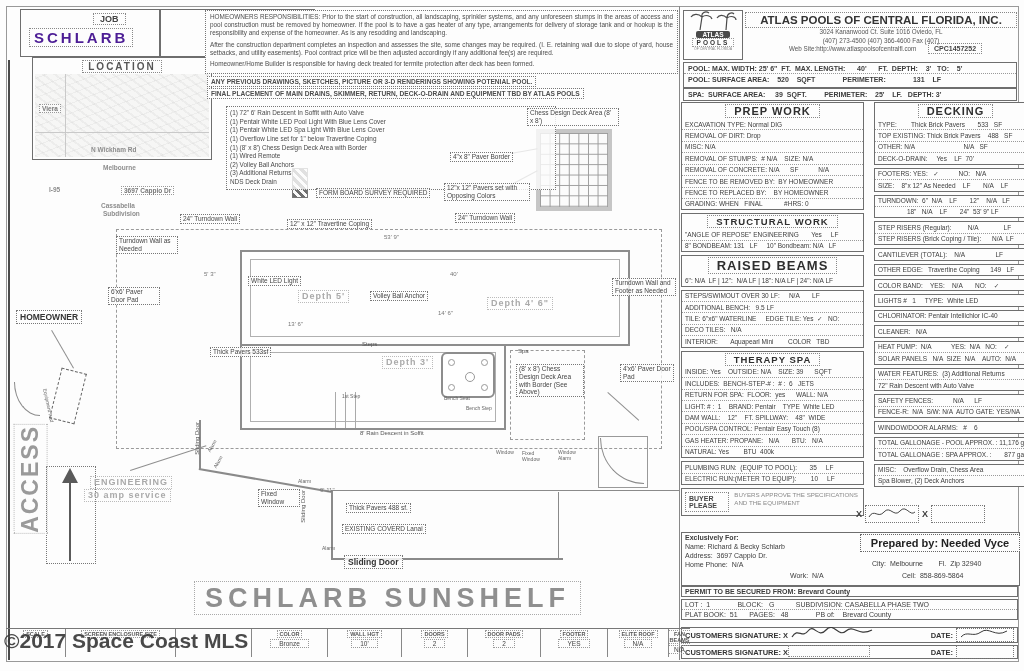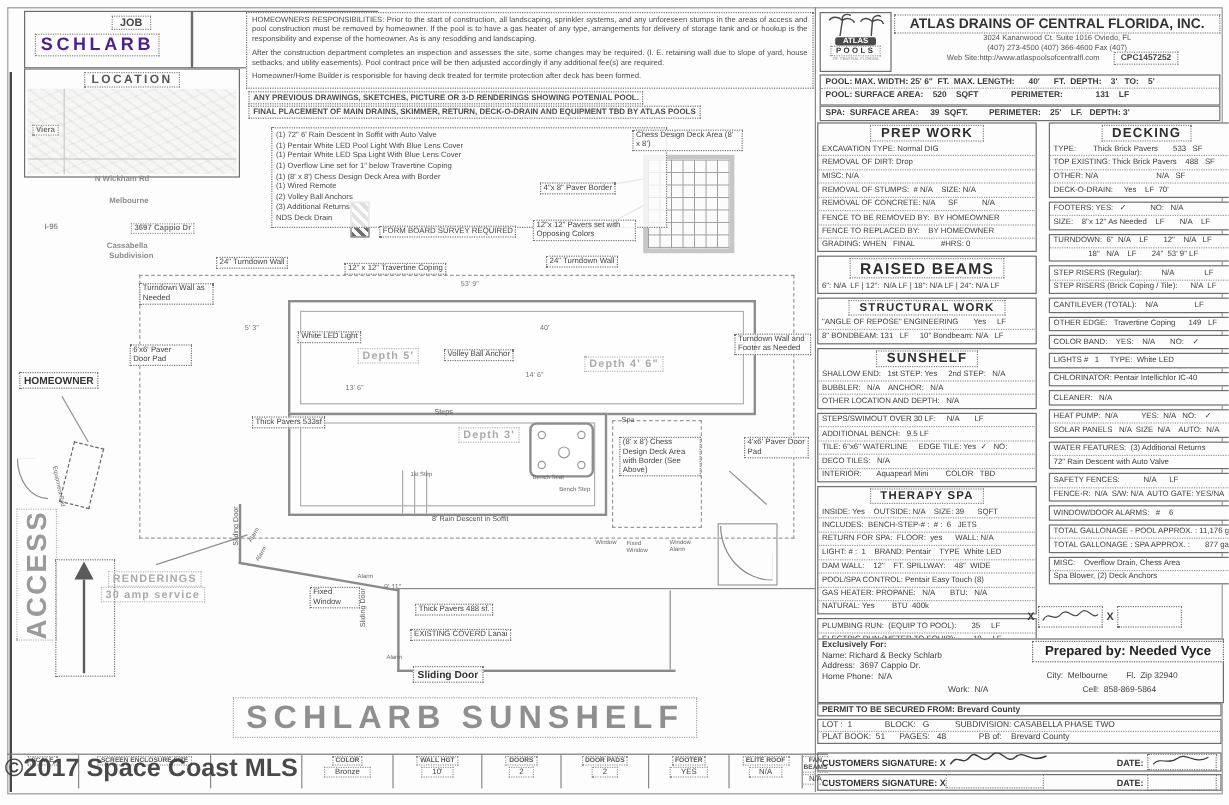--- a/index.html
+++ b/index.html
@@ -133,21 +133,21 @@
   <div class="vline-left"></div>
 
   <div class="bx" style="left:20px;top:9px;width:140px;height:48px;">
     <span class="job-lbl" style="position:absolute;left:72px;top:3px;">JOB</span>
     <span class="job-name" style="position:absolute;left:8px;top:18px;">SCHLARB</span>
   </div>
   <div class="bx" style="left:160px;top:9px;width:155px;height:48px;">
     <span class="job-lbl" style="position:absolute;left:55px;top:6px;">JOB</span>
   </div>
 
-  <div class="bx" style="left:20px;top:57px;width:180px;height:91px;">
+  <div class="bx" style="left:32px;top:57px;width:180px;height:103px;">
     <div class="loc-title">LOCATION</div>
     <div class="map">
       <i style="position:absolute;left:0;top:58px;width:100%;height:1px;background:#c9c9c9;"></i>
       <i style="position:absolute;left:30px;top:0;width:1px;height:100%;background:#c9c9c9;"></i>
     <span class="map-box" style="left: 4px; top: 30px;">Viera</span>
         <span class="" style="left: 56px; top: 72px;">N Wickham Rd</span>
         <span class="" style="left: 68px; top: 90px;">Melbourne</span>
         <span class="" style="left: 14px; top: 112px;">I-95</span>
         <span class="map-box" style="left: 86px; top: 112px;">3697 Cappio Dr</span>
         <span class="" style="left: 66px; top: 128px;">Cassabella</span>
@@ -170,21 +170,21 @@
       <g stroke="#4a4a4a" stroke-width="1.2" fill="none">
         <path d="M14 19 L16 6 M16 6 C12 2 7 3 5 6 M16 6 C15 1 20 0 23 2 M16 6 C20 3 25 5 26 8"></path>
         <path d="M40 19 L41 7 M41 7 C37 3 33 4 31 7 M41 7 C41 2 46 1 48 3 M41 7 C45 4 50 6 50 9"></path>
       </g>
     </svg>
     <span class="tag">ATLAS</span>
     <span class="tag2">POOLS</span>
     <span class="sub">OF CENTRAL FLORIDA</span>
   </div>
   <div style="position:absolute;left:745px;top:12px;width:272px;">
-    <div class="co-name">ATLAS DRAINS OF CENTRAL FLORIDA, INC.</div>
+    <div class="co-name">ATLAS POOLS OF CENTRAL FLORIDA, INC.</div>
     <div class="co-sub">
       <div>3024 Kananwood Ct.  Suite 1016 Oviedo, FL</div>
       <div>(407) 273-4500  (407) 366-4600  Fax (407)</div>
       <div style="text-align:left;padding-left:44px;">Web Site:http://www.atlaspoolsofcentralfl.com</div>
     </div>
   </div>
   <span class="lic" style="left:928px;top:43px;">CPC1457252</span>
 
   <div class="bx" style="left:683px;top:62px;width:334px;height:26px;">
     <div class="spec-row">POOL: MAX. WIDTH: 25' 6"  FT.  MAX. LENGTH:      40'      FT.  DEPTH:    3'   TO:    5'</div>
@@ -202,38 +202,30 @@
           <div class="row">REMOVAL OF DIRT: Drop</div>
           <div class="row">MISC: N/A</div>
           <div class="row">REMOVAL OF STUMPS:  # N/A    SIZE: N/A</div>
           <div class="row">REMOVAL OF CONCRETE: N/A      SF           N/A</div>
           <div class="row">FENCE TO BE REMOVED BY:  BY HOMEOWNER</div>
           <div class="row">FENCE TO REPLACED BY:    BY HOMEOWNER</div>
           <div class="row">GRADING: WHEN   FINAL            #HRS: 0</div>
         </div>
     </div>
     <div class="sec">
-      <div class="sec-title t13">RAISED BEAMS</div>
-      <div class="rows">
-          <div class="row">6": N/A  LF | 12":  N/A LF | 18": N/A LF | 24": N/A LF</div>
-        </div>
-    </div>
-    <div class="sec">
       <div class="sec-title t10">STRUCTURAL WORK</div>
       <div class="rows">
           <div class="row">"ANGLE OF REPOSE" ENGINEERING       Yes     LF</div>
           <div class="row">8" BONDBEAM: 131   LF     10" Bondbeam: N/A   LF</div>
         </div>
     </div>
     <div class="sec">
-      <div class="sec-title t11">SUNSHELF</div>
-      <div class="rows">
-          <div class="row">SHALLOW END:   1st STEP: Yes     2nd STEP:   N/A</div>
-          <div class="row">BUBBLER:   N/A    ANCHOR:   N/A</div>
-          <div class="row">OTHER LOCATION AND DEPTH:   N/A</div>
+      <div class="sec-title t13">RAISED BEAMS</div>
+      <div class="rows">
+          <div class="row">6": N/A  LF | 12":  N/A LF | 18": N/A LF | 24": N/A LF</div>
         </div>
     </div>
     <div class="sec">
       <div class="rows">
           <div class="row">STEPS/SWIMOUT OVER 30 LF:     N/A       LF</div>
           <div class="row">ADDITIONAL BENCH:   9.5 LF</div>
           <div class="row">TILE: 6"x6" WATERLINE     EDGE TILE: Yes  ✓   NO:</div>
           <div class="row">DECO TILES:   N/A</div>
           <div class="row">INTERIOR:       Aquapearl Mini        COLOR   TBD</div>
         </div>
@@ -512,21 +504,21 @@
       <span class="dl tiny" style="left: 362px; top: 341px;">Steps</span>
       <span class="dl box" style="left: 210px; top: 347px;">Thick Pavers 533sf</span>
       <span class="dl box" style="left: 370px; top: 291px;">Volley Ball Anchor</span>
       <span class="dl tiny" style="left: 518px; top: 348px;">Spa</span>
       <span class="dl box" style="left: 516px; top: 364px; width: 62px; white-space: normal;">(8' x 8') Chess Design Deck Area with Border (See Above)</span>
       <span class="dl box" style="left: 620px; top: 364px; width: 48px; white-space: normal;">4'x6' Paver Door Pad</span>
       <span class="dl box" style="left: 108px; top: 287px; width: 46px; white-space: normal;">6'x6' Paver Door Pad</span>
       <span class="dl box" style="left: 612px; top: 278px; width: 58px; white-space: normal;">Turndown Wall and Footer as Needed</span>
       <span class="dl tiny" style="left: 360px; top: 430px;">8' Rain Descent in Soffit</span>
       <span class="dl box-lg" style="left: 16px; top: 310px;">HOMEOWNER</span>
-      <span class="dl gray-md" style="left: 90px; top: 476px;">RENDERINGS</span>
+      <span class="dl gray-md" style="left: 90px; top: 476px;">ENGINEERING</span>
       <span class="dl gray-md" style="left: 84px; top: 489px;">30 amp service</span>
       <span class="dl gray-xl vert" style="left: 14px; top: 424px;">ACCESS</span>
       <span class="dl gray-xxl" style="left: 194px; top: 581px;">SCHLARB SUNSHELF</span>
       <span class="dl tiny vert" style="left: 194px; top: 422px;">Sliding Door</span>
       <span class="dl micro" style="left: 206px; top: 450px; transform: rotate(-60deg); transform-origin: left top;">Alarm</span>
       <span class="dl micro" style="left: 212px; top: 466px; transform: rotate(-60deg); transform-origin: left top;">Alarm</span>
       <span class="dl micro" style="left: 298px; top: 478px;">Alarm</span>
       <span class="dl tiny vert" style="left: 300px; top: 490px;">Sliding Door</span>
       <span class="dl dim" style="left: 320px; top: 487px;">9' 11"</span>
       <span class="dl box" style="left: 346px; top: 503px;">Thick Pavers 488 sf.</span>

